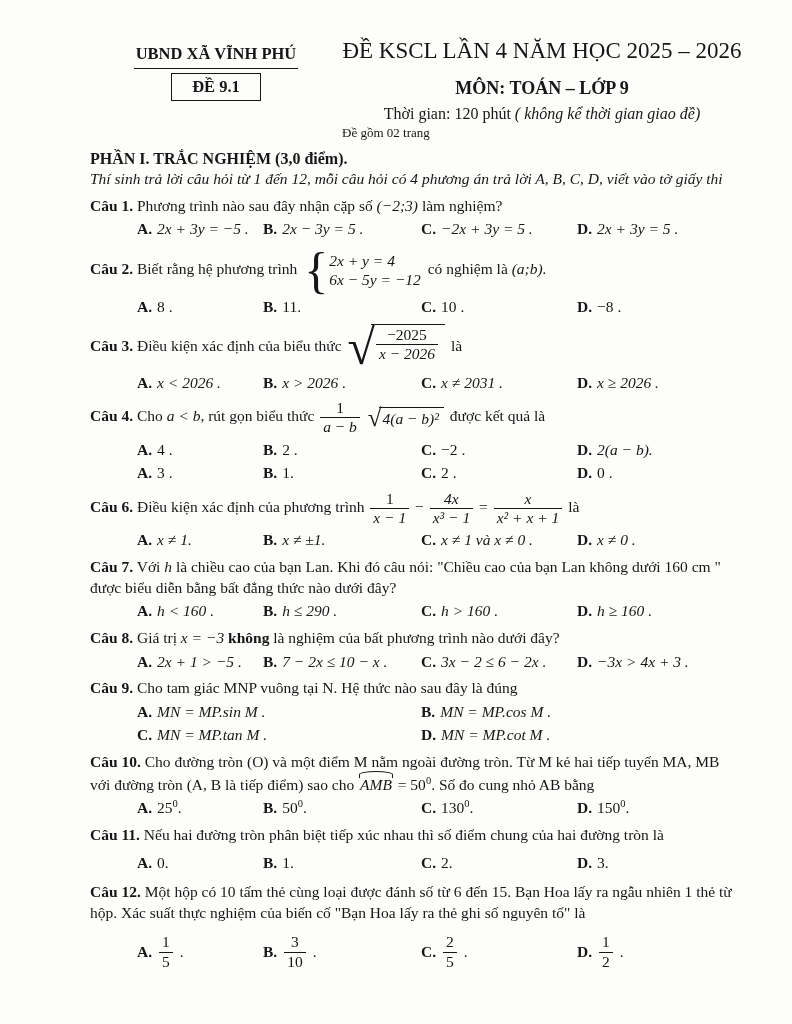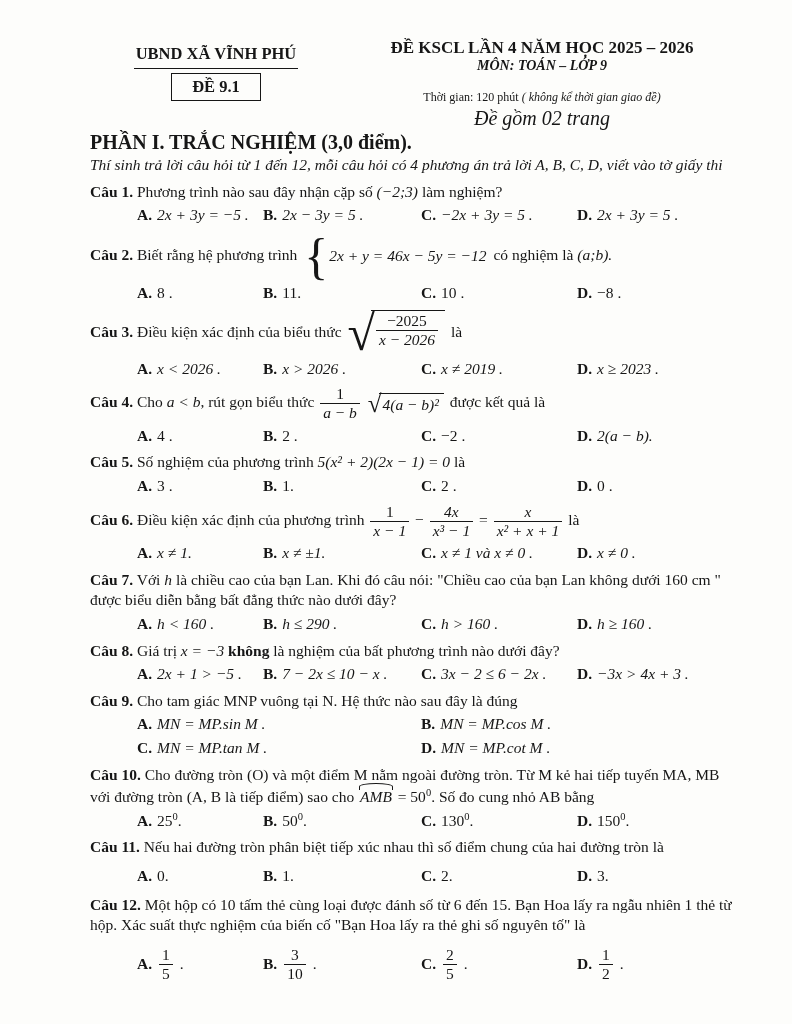--- a/index.html
+++ b/index.html
@@ -13,27 +13,27 @@
     overflow:hidden;
     box-sizing:border-box;
     padding:38px 50px 0 90px;
   }
   
   .header{display:flex;}
   .h-left{width:252px;text-align:center;padding-top:6px;flex:none;}
   .org{display:inline-block;font-weight:bold;font-size:16.5px;border-bottom:1.5px solid #161616;padding:0 2px 4px;}
   .code-box{display:inline-block;border:1.5px solid #161616;padding:3px 20px;font-weight:bold;font-size:16.5px;margin-top:4px;}
   .h-right{flex:1;text-align:center;}
-  .t1{font-weight:bold;font-size:17px;}
-  .t2{font-weight:bold;font-size:14px;margin-top:0;font-style:italic;}
-  .time{margin-top:16px;font-size:12px;text-align:center;}
+  .t1{font-weight:normal;font-size:23px;}
+  .t2{font-weight:bold;font-size:18px;margin-top:14px;}
+  .time{margin-top:6px;font-size:16px;text-align:center;}
   .time .note{font-style:italic;}
-  .pages{font-style:italic;text-align:center;margin-top:2px;font-size:20px;}
+  .pages{text-align:left;margin-top:2px;font-size:13px;}
   
-  .part-heading{font-weight:bold;margin-top:1px;font-size:20px;}
+  .part-heading{font-weight:bold;margin-top:9px;font-size:16px;}
   .instr{font-style:italic;line-height:1.34;margin-top:1px;}
   .instr span{display:block;}
   
   .q{margin-top:6px;line-height:1.33;}
   .qlab{font-weight:bold;}
   .m{font-style:italic;}
   .bold{font-weight:bold;}
   .opts{display:grid;grid-template-columns:126px 158px 156px auto;padding-left:47px;margin-top:3px;}
   .opts-2col{grid-template-columns:284px auto;}
   .opt{display:flex;align-items:center;gap:5px;line-height:1.33;}
@@ -42,21 +42,21 @@
   .frac{display:inline-block;vertical-align:middle;text-align:center;line-height:1.05;margin:1px 2px;}
   .frac .num{display:block;padding:0 3px 1px;}
   .frac .den{display:block;border-top:1.3px solid #161616;padding:1px 3px 0;}
   .sqrt{display:inline-flex;align-items:flex-start;vertical-align:middle;margin:0 2px;}
   .rsym{font-weight:400;}
   .rsym-big{font-size:50px;line-height:46px;margin-right:-4px;}
   .rsym-small{font-size:25px;line-height:21px;margin-right:-2px;}
   .rad{border-top:1.4px solid #161616;padding:1px 5px 0 3px;}
   .system{display:inline-flex;align-items:center;vertical-align:middle;margin:0 3px;}
   .brace{font-size:50px;line-height:48px;font-weight:300;margin-right:1px;}
-  .eqs{display:inline-flex;flex-direction:row;line-height:1.25;}
+  .eqs{display:inline-flex;flex-direction:column;line-height:1.25;}
   .arc{position:relative;display:inline-block;font-style:italic;padding:2px 2px 0;}
   .arc::before{content:"";position:absolute;left:1px;right:1px;top:-2px;height:6px;
     border:1.2px solid #161616;border-bottom:none;border-radius:100% 100% 0 0;}
   sup{font-size:10.5px;line-height:0;}
 </style>
 </head>
 <body>
 
 <div class="page">
 
@@ -156,25 +156,25 @@
     <span class="opt">
         <b class="olab">A.</b>
         <span class="m">x &lt; 2026 .</span>
       </span>
     <span class="opt">
         <b class="olab">B.</b>
         <span class="m">x &gt; 2026 .</span>
       </span>
     <span class="opt">
         <b class="olab">C.</b>
-        <span class="m">x ≠ 2019 .</span>
-      </span>
-    <span class="opt">
-        <b class="olab">D.</b>
-        <span class="m">x ≥ 2023 .</span>
+        <span class="m">x ≠ 2031 .</span>
+      </span>
+    <span class="opt">
+        <b class="olab">D.</b>
+        <span class="m">x ≥ 2026 .</span>
       </span>
   </div>
 
   <div class="q">
     <span class="qlab">Câu 4.</span>
     <span>Cho</span>
     <span class="m">a &lt; b</span><span>, rút gọn biểu thức</span>
     <span class="frac">
       <span class="num">1</span>
       <span class="den m">a − b</span>
@@ -197,26 +197,20 @@
     <span class="opt">
         <b class="olab">C.</b>
         <span>−2 .</span>
       </span>
     <span class="opt">
         <b class="olab">D.</b>
         <span class="m">2(a − b).</span>
       </span>
   </div>
 
-  <div class="q">
-    <span class="qlab">Câu 5.</span>
-    <span>Số nghiệm của phương trình</span>
-    <span class="m">5(x² + 2)(2x − 1) = 0</span>
-    <span>là</span>
-  </div>
   <div class="opts">
     <span class="opt">
         <b class="olab">A.</b>
         <span>3 .</span>
       </span>
     <span class="opt">
         <b class="olab">B.</b>
         <span>1.</span>
       </span>
     <span class="opt">

